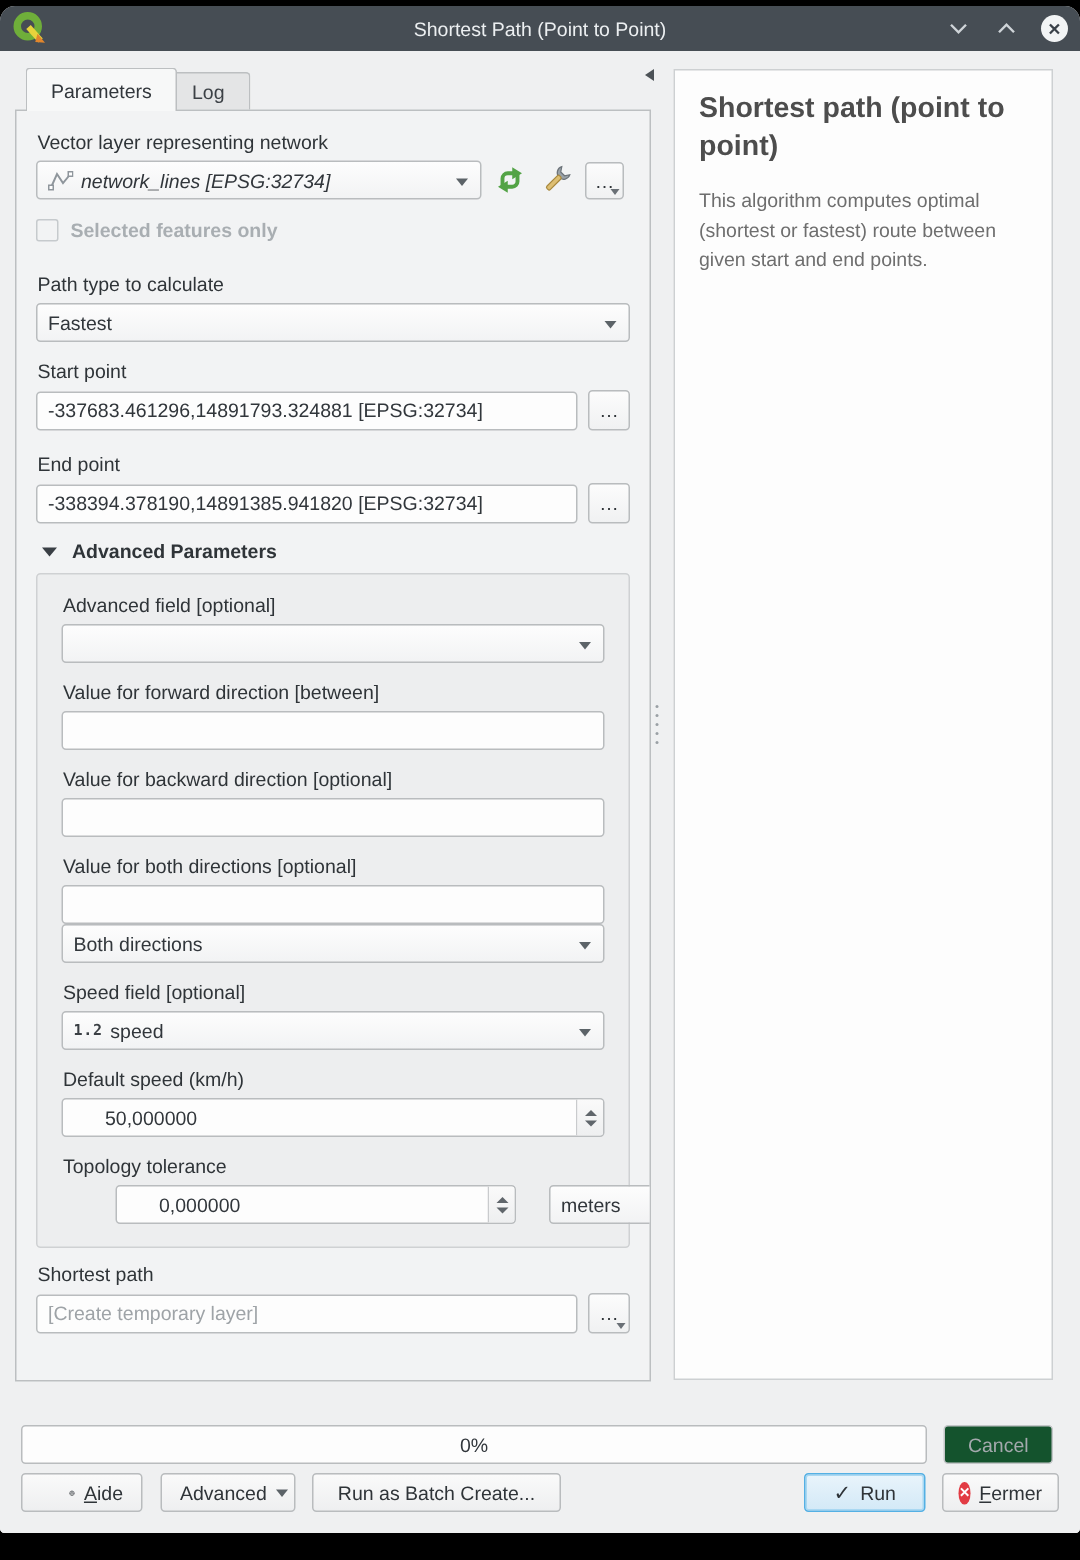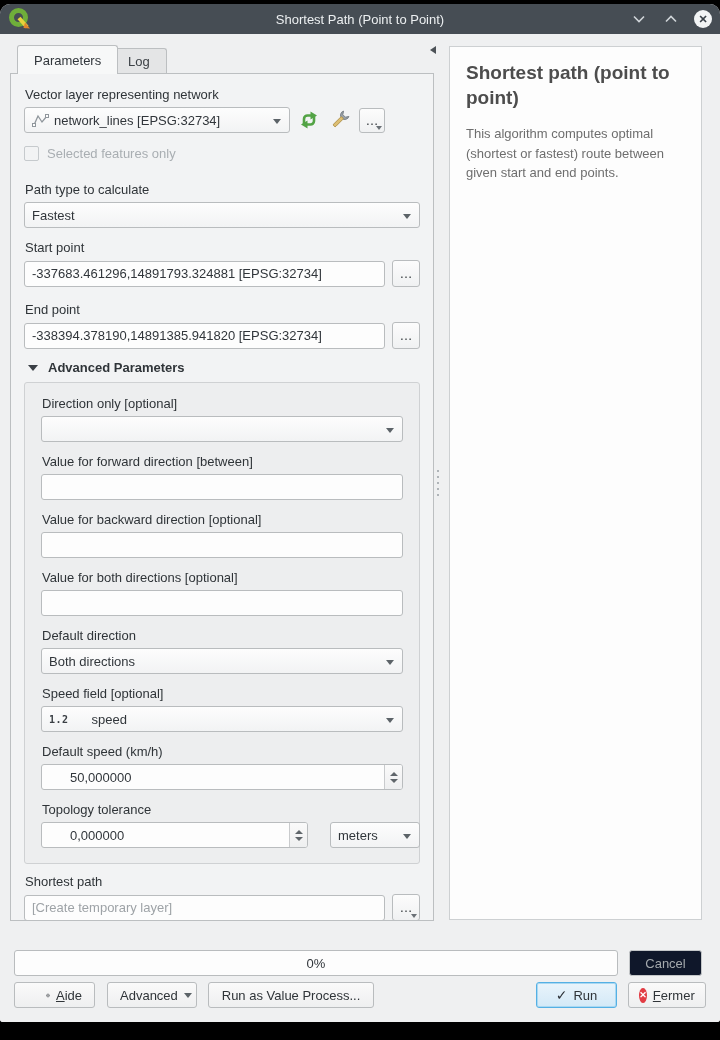--- a/index.html
+++ b/index.html
@@ -37,57 +37,57 @@
   .row { display:flex; align-items:center; gap:7px; }
   .row .grow { flex:1; }
 
   .tool-btn { width:26px; height:25px; border:1px solid #b9bcbe; border-radius:3px;
               background:linear-gradient(#fcfcfc,#f0f1f2); display:flex; align-items:center; justify-content:center;
               font-size:13px; color:#2f3438; position:relative; flex:0 0 auto; }
   .tool-btn .corner { position:absolute; right:2px; bottom:2px; width:0; height:0;
               border-left:3px solid transparent; border-right:3px solid transparent; border-top:4px solid #6a7076; }
   .icon-btn { width:24px; height:24px; display:flex; align-items:center; justify-content:center; flex:0 0 auto; background:none; border:none; }
 
-  .chkrow { display:flex; align-items:center; gap:8px; margin-top:13px; }
+  .chkrow { display:flex; align-items:center; gap:8px; margin-top:13px;font-weight:bold; }
   .chkbox { width:15px; height:15px; border:1px solid #7f8c8d; border-radius:2px; background:#fdfdfd;
             display:flex; align-items:center; justify-content:center; font-size:12px; font-weight:bold; color:#2b2f33; }
   .chkbox.disabled { border-color:#c6cacd; background:#f2f3f4; }
 
   .adv-header { display:flex; align-items:center; gap:10px; margin:11px 0 7px 4px; font-weight:bold; font-size:13px; color:#2f3438; }
   .tri-down { width:0; height:0; border-left:5px solid transparent; border-right:5px solid transparent; border-top:6px solid #3a3f45; }
   .groupbox { border:1px solid #cfd1d3; border-radius:3px; background:#edeeef; padding:12px 16px 15px 16px; }
 
   .spinwrap { position:relative; flex:1; }
   .spinwrap input { padding-right:22px;padding-left:28px; }
   .spin { position:absolute; right:1px; top:1px; bottom:1px; width:18px; border-left:1px solid #c9cbcd;
           display:flex; flex-direction:column; align-items:center; justify-content:center; gap:3px;
           background:linear-gradient(#fafafa,#eeeff0); border-radius:0 2px 2px 0; }
   .spin .up { width:0;height:0;border-left:4px solid transparent;border-right:4px solid transparent;border-bottom:4px solid #60666b; }
   .spin .dn { width:0;height:0;border-left:4px solid transparent;border-right:4px solid transparent;border-top:4px solid #60666b; }
 
-  .badge-num { font-family:"DejaVu Sans Mono", monospace; font-size:10px; font-weight:bold; color:#3a3f44; margin-right:23px; letter-spacing:0.5px; }
+  .badge-num { font-family:"DejaVu Sans Mono", monospace; font-size:10px; font-weight:bold; color:#3a3f44; margin-right:5px; letter-spacing:0.5px; }
 
   
   .helppanel { position:absolute; left:449px; top:12px; width:253px; height:874px;
                background:#fdfdfd; border:1px solid #cdd0d2; padding:14px 16px; overflow:hidden; }
   .helppanel h1 { font-size:19px; line-height:1.3; color:#4d4d4d; font-weight:bold; margin-bottom:14px; }
   .helppanel p { font-size:13px; line-height:1.5; color:#6e6e6e; }
 
   .collapse-arrow { position:absolute; left:430px; top:12px; width:0; height:0;
       border-top:4px solid transparent; border-bottom:4px solid transparent; border-right:6px solid #4c5257; }
   .splitter-dots { position:absolute; left:437px; top:436px; width:2px; height:2px; border-radius:50%; background:#9aa0a5;
       box-shadow: 0 6px 0 #9aa0a5, 0 12px 0 #9aa0a5, 0 18px 0 #9aa0a5, 0 24px 0 #9aa0a5; }
 
   
   .progress { position:absolute; left:14px; top:916px; width:604px; height:26px; border:1px solid #b9bcbe;
               border-radius:3px; background:#fdfdfd; display:flex; align-items:center; justify-content:center; font-size:13px; }
   .btn { height:26px; border:1px solid #b9bcbe; border-radius:3px; background:linear-gradient(#fafafa,#eeeff0);
          font-size:13px; color:#2f3438; display:flex; align-items:center; justify-content:center; gap:6px; padding:0 12px;
          font-family:"Liberation Sans",sans-serif; }
-  .btn.disabled { color:#a4a9ad; background:#0f172a; border-color:#c3c6c8; }
+  .btn.disabled { color:#a4a9ad; background:#14532d; border-color:#c3c6c8; }
   .btn.run { background:linear-gradient(#e9f4fb,#d3e9f7); border:1px solid #54b0e4; box-shadow:0 0 0 1px #a9d8f2 inset; }
   .u { text-decoration:underline; }
   .abs { position:absolute; }
   .fermer-circle { width:15px; height:15px; border-radius:50%; background:#e23c44; color:#fff; font-size:9px; font-weight:bold;
                    display:flex; align-items:center; justify-content:center; }
   .runcheck { color:#2e3338; font-size:14px; }
 </style>
 </head>
 <body>
 
@@ -117,21 +117,21 @@
 
   <div class="body">
 
     <div class="tab active">Parameters</div>
     <div class="tab inactive">Log</div>
 
     <div class="tabframe">
 
       <div class="lbl first">Vector layer representing network</div>
       <div class="row">
-        <div class="combo" style="width:266px; flex:0 0 auto;">
+        <div class="combo" style="width:297px; flex:0 0 auto;font-style:italic;">
           <svg width="17" height="15" viewBox="0 0 17 15" style="margin-right:5px;">
             <polyline points="2,12 6,3 10,9 15,3" fill="none" stroke="#8f969c" stroke-width="1.3"></polyline>
             <rect x="0.5" y="10.5" width="3" height="3" fill="#fdfdfd" stroke="#8f969c" stroke-width="1"></rect>
             <rect x="13.5" y="1.5" width="3" height="3" fill="#fdfdfd" stroke="#8f969c" stroke-width="1"></rect>
           </svg>
           <span>network_lines [EPSG:32734]</span>
           <span class="arrow"></span>
         </div>
         <div class="icon-btn">
           <svg width="22" height="22" viewBox="0 0 22 22">
@@ -181,36 +181,35 @@
           <span>…</span>
         </div>
       </div>
 
       <div class="adv-header">
         <span class="tri-down"></span>
         <span>Advanced Parameters</span>
       </div>
 
       <div class="groupbox">
-        <div class="lbl first">Direction only [optional]</div>
+        <div class="lbl first">Advanced field [optional]</div>
         <div class="combo">
           <span></span>
           <span class="arrow"></span>
         </div>
 
         <div class="lbl">Value for forward direction [between]</div>
         <input class="field" value="" style="">
 
         <div class="lbl">Value for backward direction [optional]</div>
         <input class="field" value="" style="">
 
         <div class="lbl">Value for both directions [optional]</div>
         <input class="field" value="" style="">
 
-        <div class="lbl">Default direction</div>
         <div class="combo">
           <span>Both directions</span>
           <span class="arrow"></span>
         </div>
 
         <div class="lbl">Speed field [optional]</div>
         <div class="combo">
           <span class="badge-num">1.2</span>
           <span>speed</span>
           <span class="arrow"></span>
@@ -220,21 +219,21 @@
         <div class="spinwrap" style="width:100%;">
           <input class="field" value="50,000000" style="">
           <div class="spin">
             <span class="up"></span>
             <span class="dn"></span>
           </div>
         </div>
 
         <div class="lbl">Topology tolerance</div>
         <div class="row">
-          <div class="spinwrap" style="flex:0 0 267px;">
+          <div class="spinwrap" style="flex:0 0 267px;margin-left:36px;">
             <input class="field" value="0,000000" style="">
             <div class="spin">
               <span class="up"></span>
               <span class="dn"></span>
             </div>
           </div>
           <div class="combo" style="flex:0 0 90px; margin-left:15px;">
             <span>meters</span>
             <span class="arrow"></span>
           </div>
@@ -275,21 +274,21 @@
         <line x1="11" y1="8" x2="14.5" y2="8" stroke="#34393e" stroke-width="1.4"></line>
       </svg>
       <span><span class="u">A</span><span>ide</span></span>
     </button>
 
     <button class="btn abs" style="left:107px; top:948px; width:90px; justify-content:space-between;">
       <span>Advanced</span>
       <span style="width:0;height:0;border-left:4px solid transparent;border-right:4px solid transparent;border-top:5px solid #5c6368;"></span>
     </button>
 
-    <button class="btn abs" style="left:208px; top:948px; width:166px;">Run as Value Process...</button>
+    <button class="btn abs" style="left:208px; top:948px; width:166px;">Run as Batch Create...</button>
 
     <button class="btn run abs" style="left:536px; top:948px; width:81px;">
       <span class="runcheck">✓</span>
       <span>Run</span>
     </button>
 
     <button class="btn abs" style="left:628px; top:948px; width:78px;">
       <span class="fermer-circle">✕</span>
       <span><span class="u">F</span><span>ermer</span></span>
     </button>

